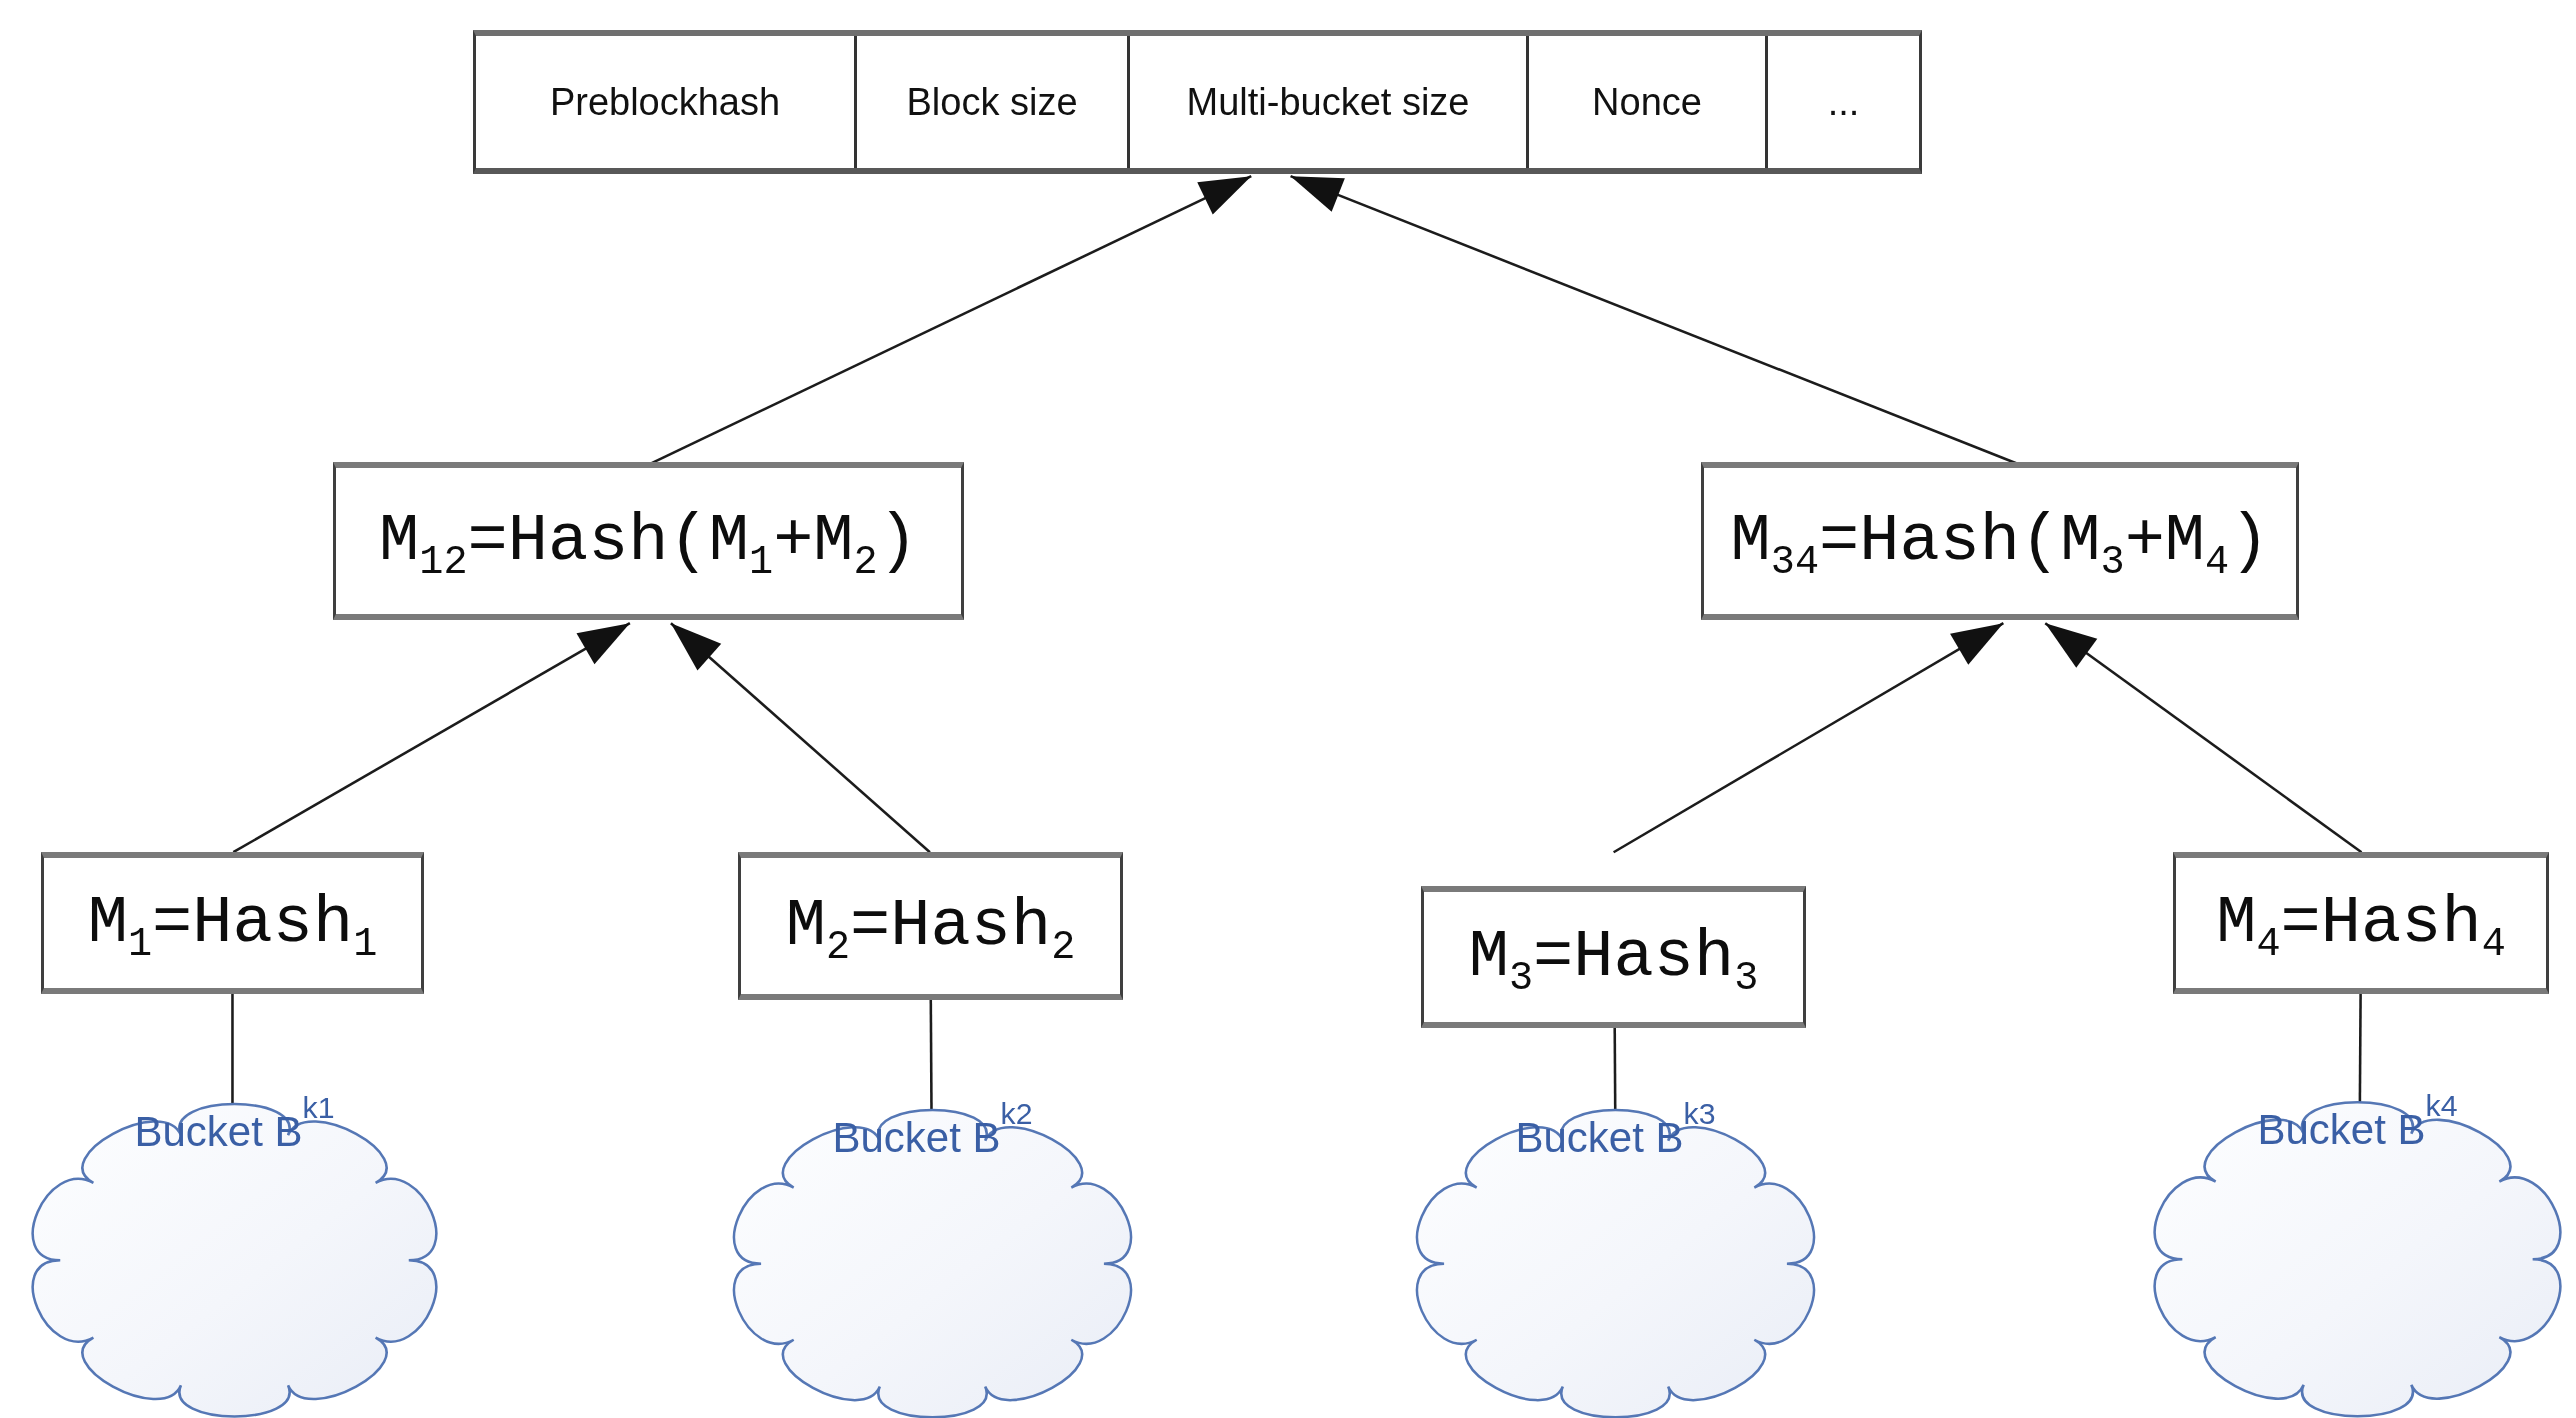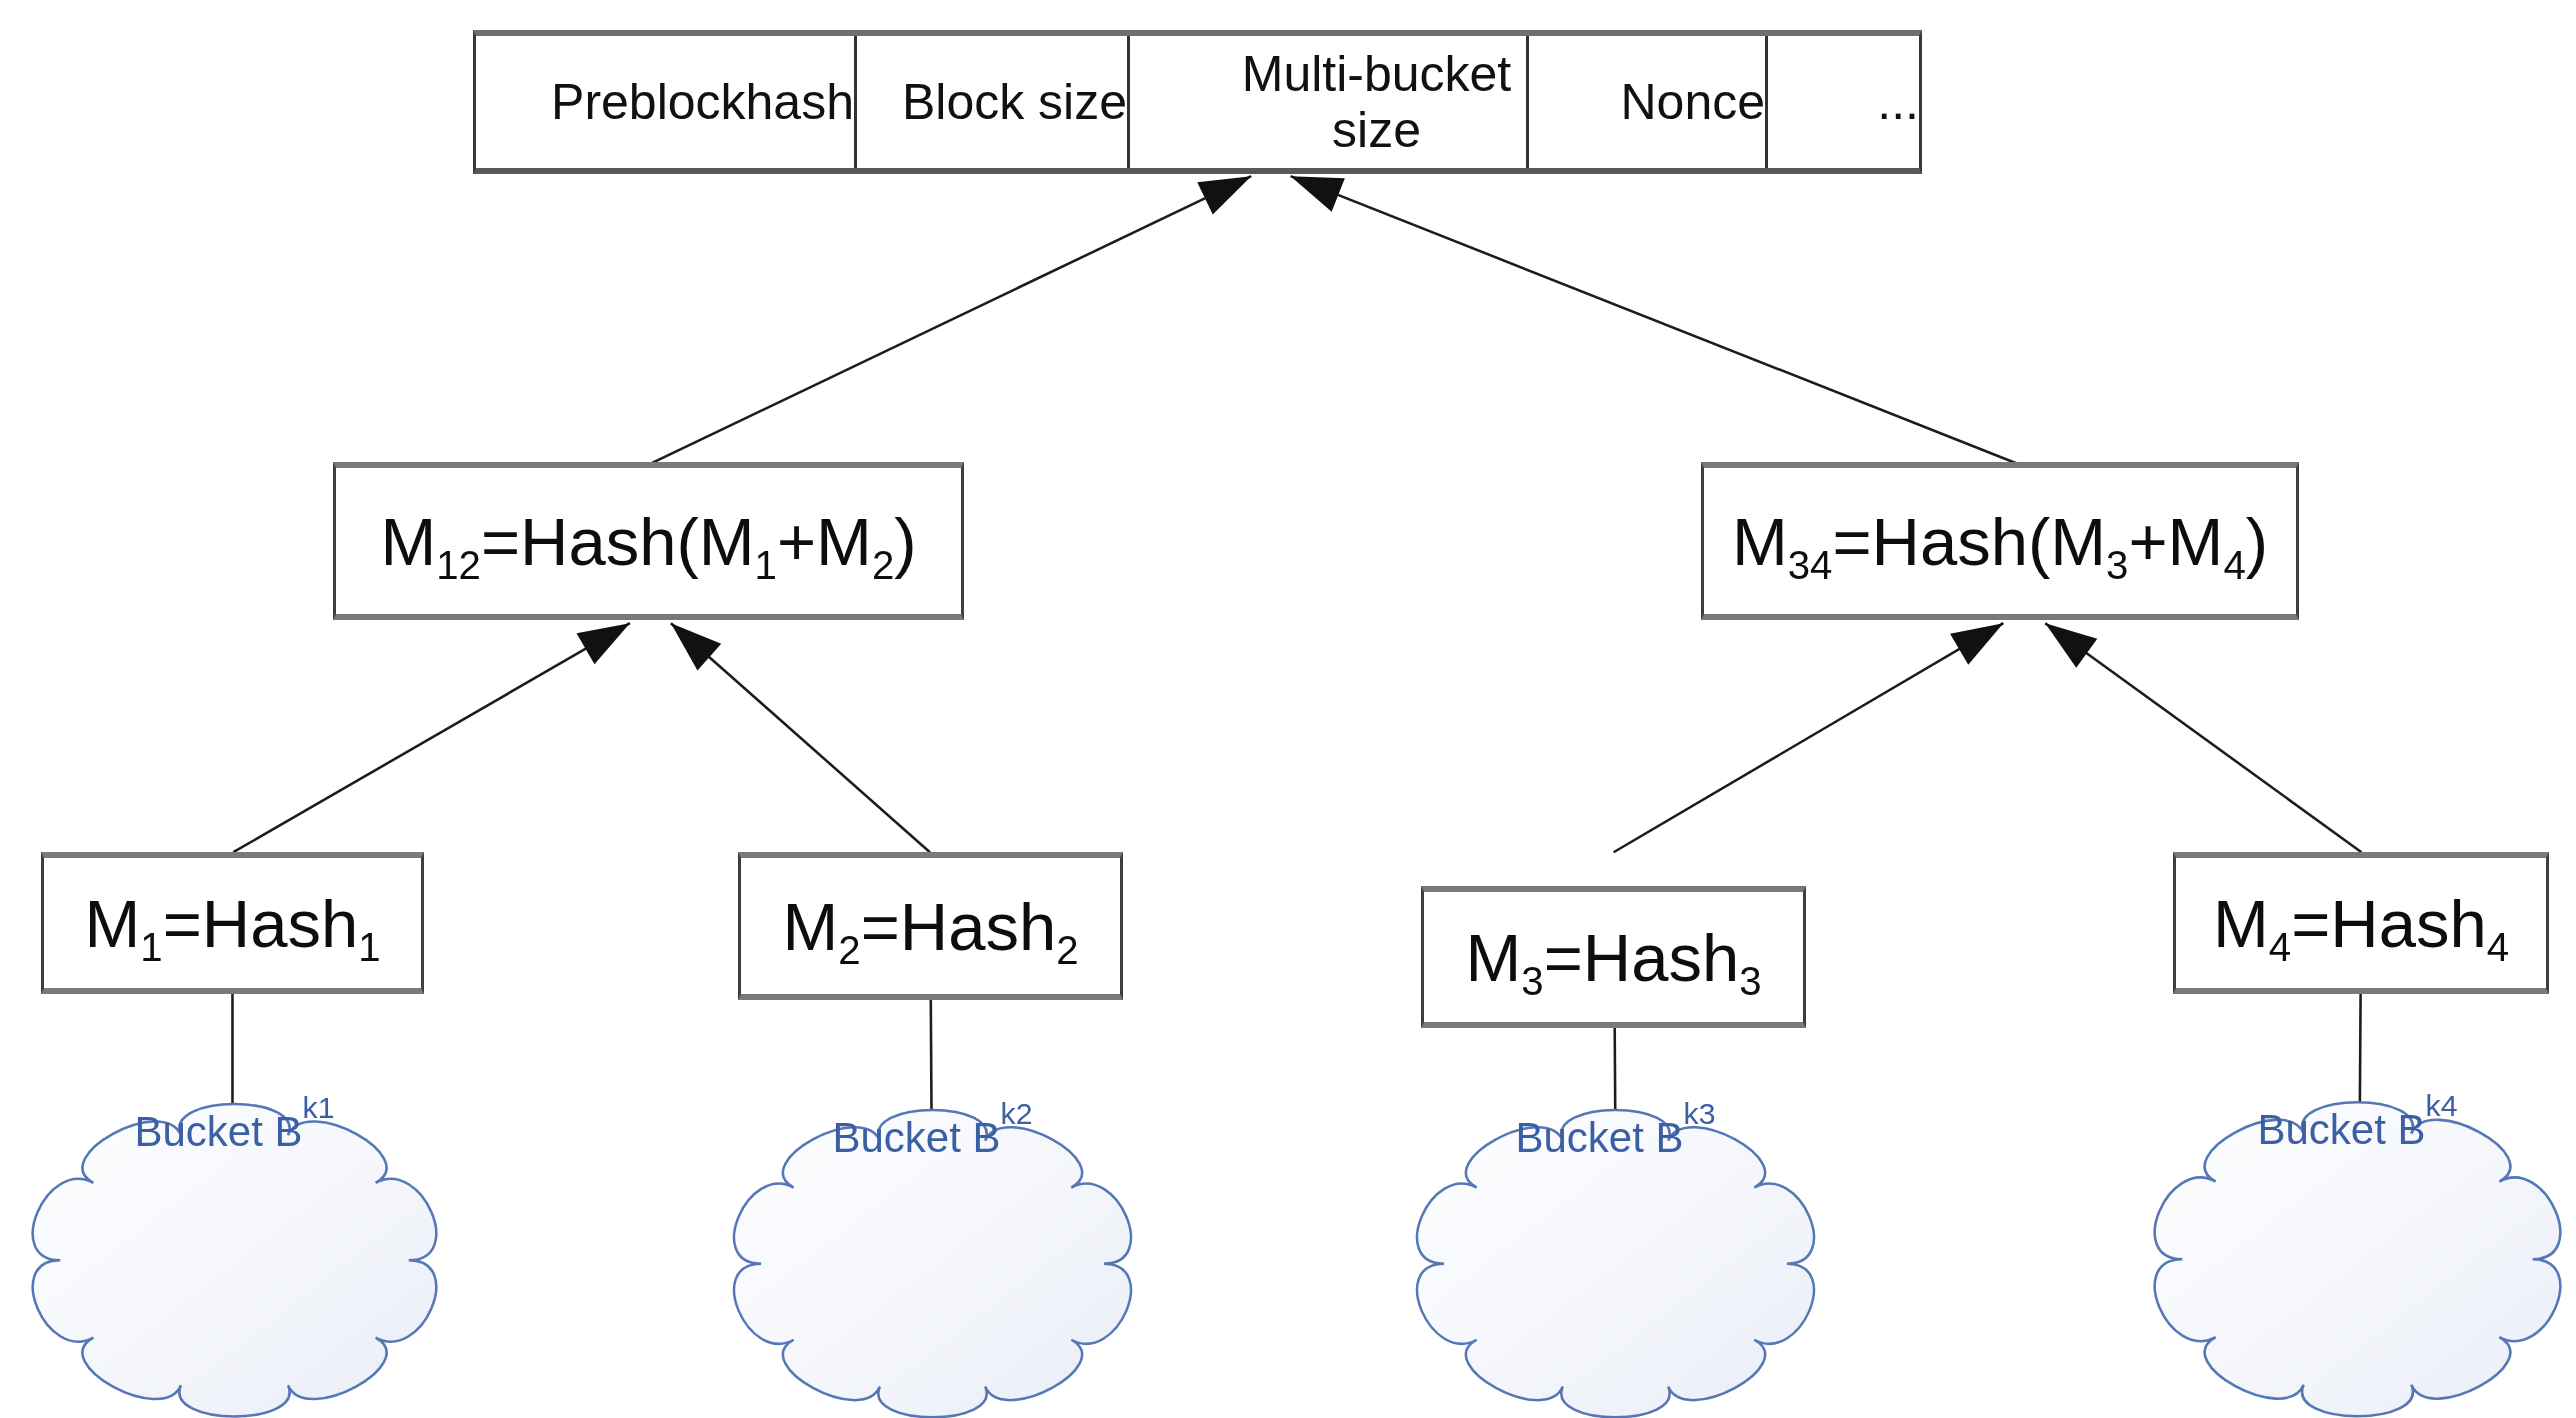--- a/index.html
+++ b/index.html
@@ -8,37 +8,37 @@
     font-family:"Liberation Sans",sans-serif;
   }
   
   .block-header{
     position:absolute;left:473px;top:30px;width:1449px;height:144px;
     display:flex;box-sizing:border-box;background:#ffffff;
     border-left:3.4px solid #3a3a3a;border-right:3.4px solid #3a3a3a;
     border-top:6px solid #6f6f6f;border-bottom:6.8px solid #585858;
   }
   .bh-cell{
-    box-sizing:border-box;height:100%;display:flex;align-items:center;justify-content:flex-end;
-    font-size:50px;color:#111;text-align:center;line-height:1.12;
+    box-sizing:border-box;height:100%;display:flex;align-items:center;justify-content:center;
+    font-size:38px;color:#111;text-align:center;line-height:1.12;
   }
   .bh-cell + .bh-cell{border-left:3.4px solid #333;}
   .bh-c0{width:378px;}
   .bh-c1{width:273px;}
   .bh-c2{width:399px;}
   .bh-c3{width:239px;}
   .bh-c4{flex:1;}
   .bh-c2 .cell-text{max-width:299px;}
   
   .node{
     position:absolute;box-sizing:border-box;background:#ffffff;
     border-left:3.4px solid #3f3f3f;border-right:3.4px solid #3f3f3f;
     border-top:6.8px solid #7a7a7a;border-bottom:6.8px solid #7a7a7a;
     display:flex;align-items:center;justify-content:center;
-    font-family:Liberation Sans, sans-serif;font-size:67px;color:#0d0d0d;white-space:nowrap;
+    font-family:Liberation Mono, monospace;font-size:67px;color:#0d0d0d;white-space:nowrap;
   }
   .node sub{font-size:0.6em;line-height:0;}
   #node-m12{left:333px;top:462px;width:631px;height:158px;}
   #node-m34{left:1701px;top:462px;width:598px;height:158px;}
   #node-m1{left:41px;top:852px;width:383px;height:142px;}
   #node-m2{left:738px;top:852px;width:385px;height:148px;}
   #node-m3{left:1421px;top:852px;width:385px;height:142px;margin-top:34px;}
   #node-m4{left:2173px;top:852px;width:376px;height:142px;}
   
   .cloud{position:absolute;}

